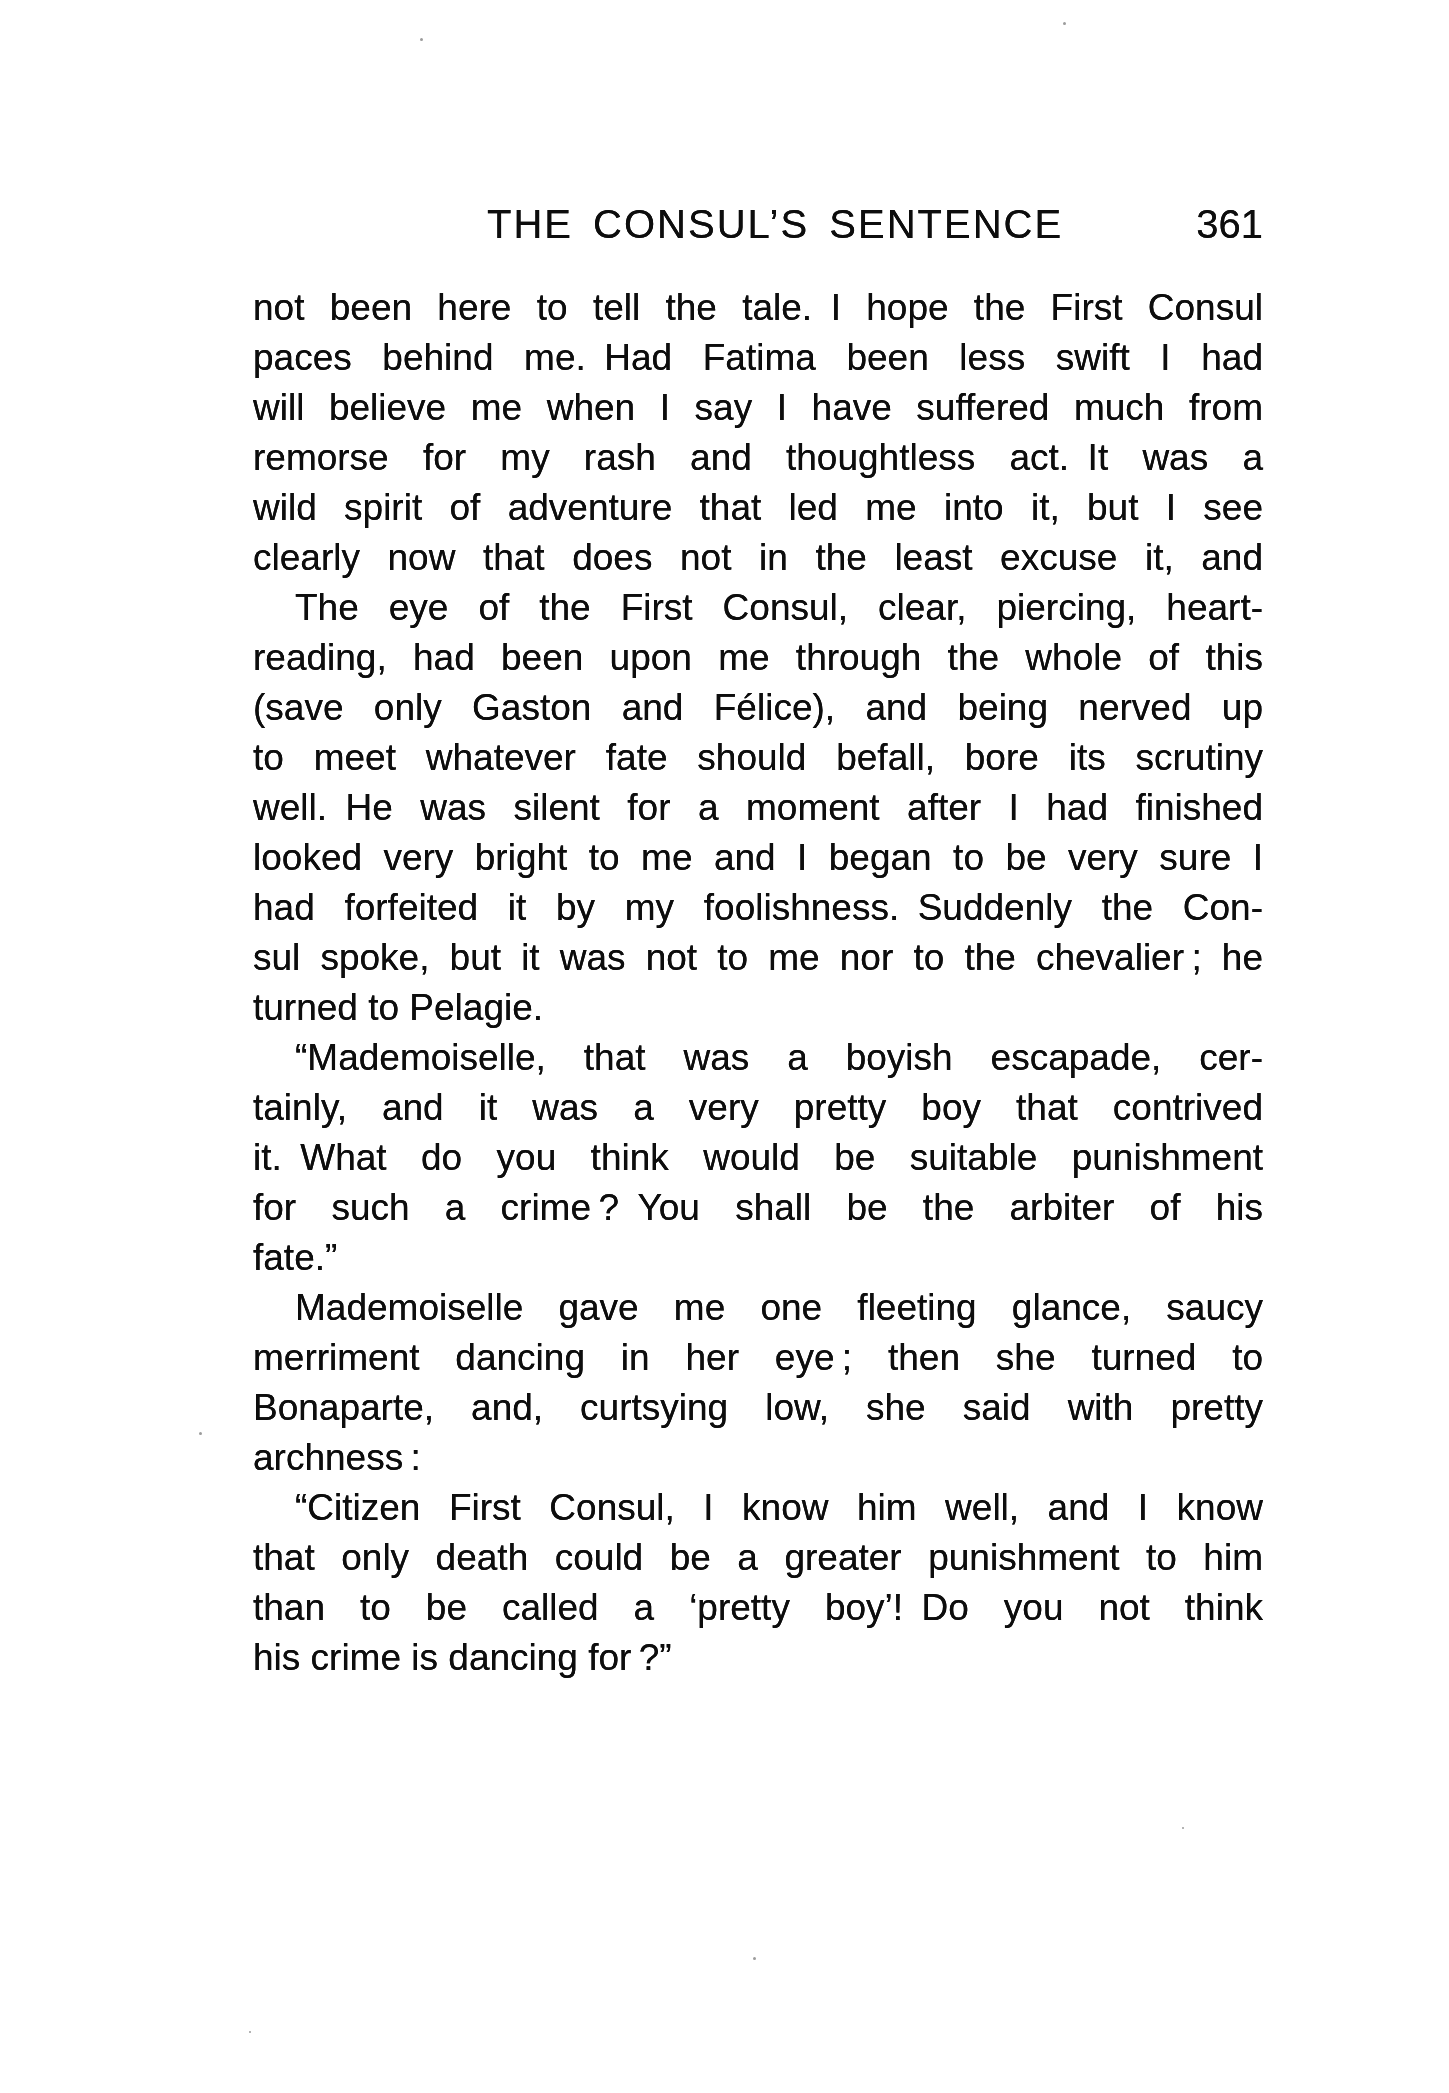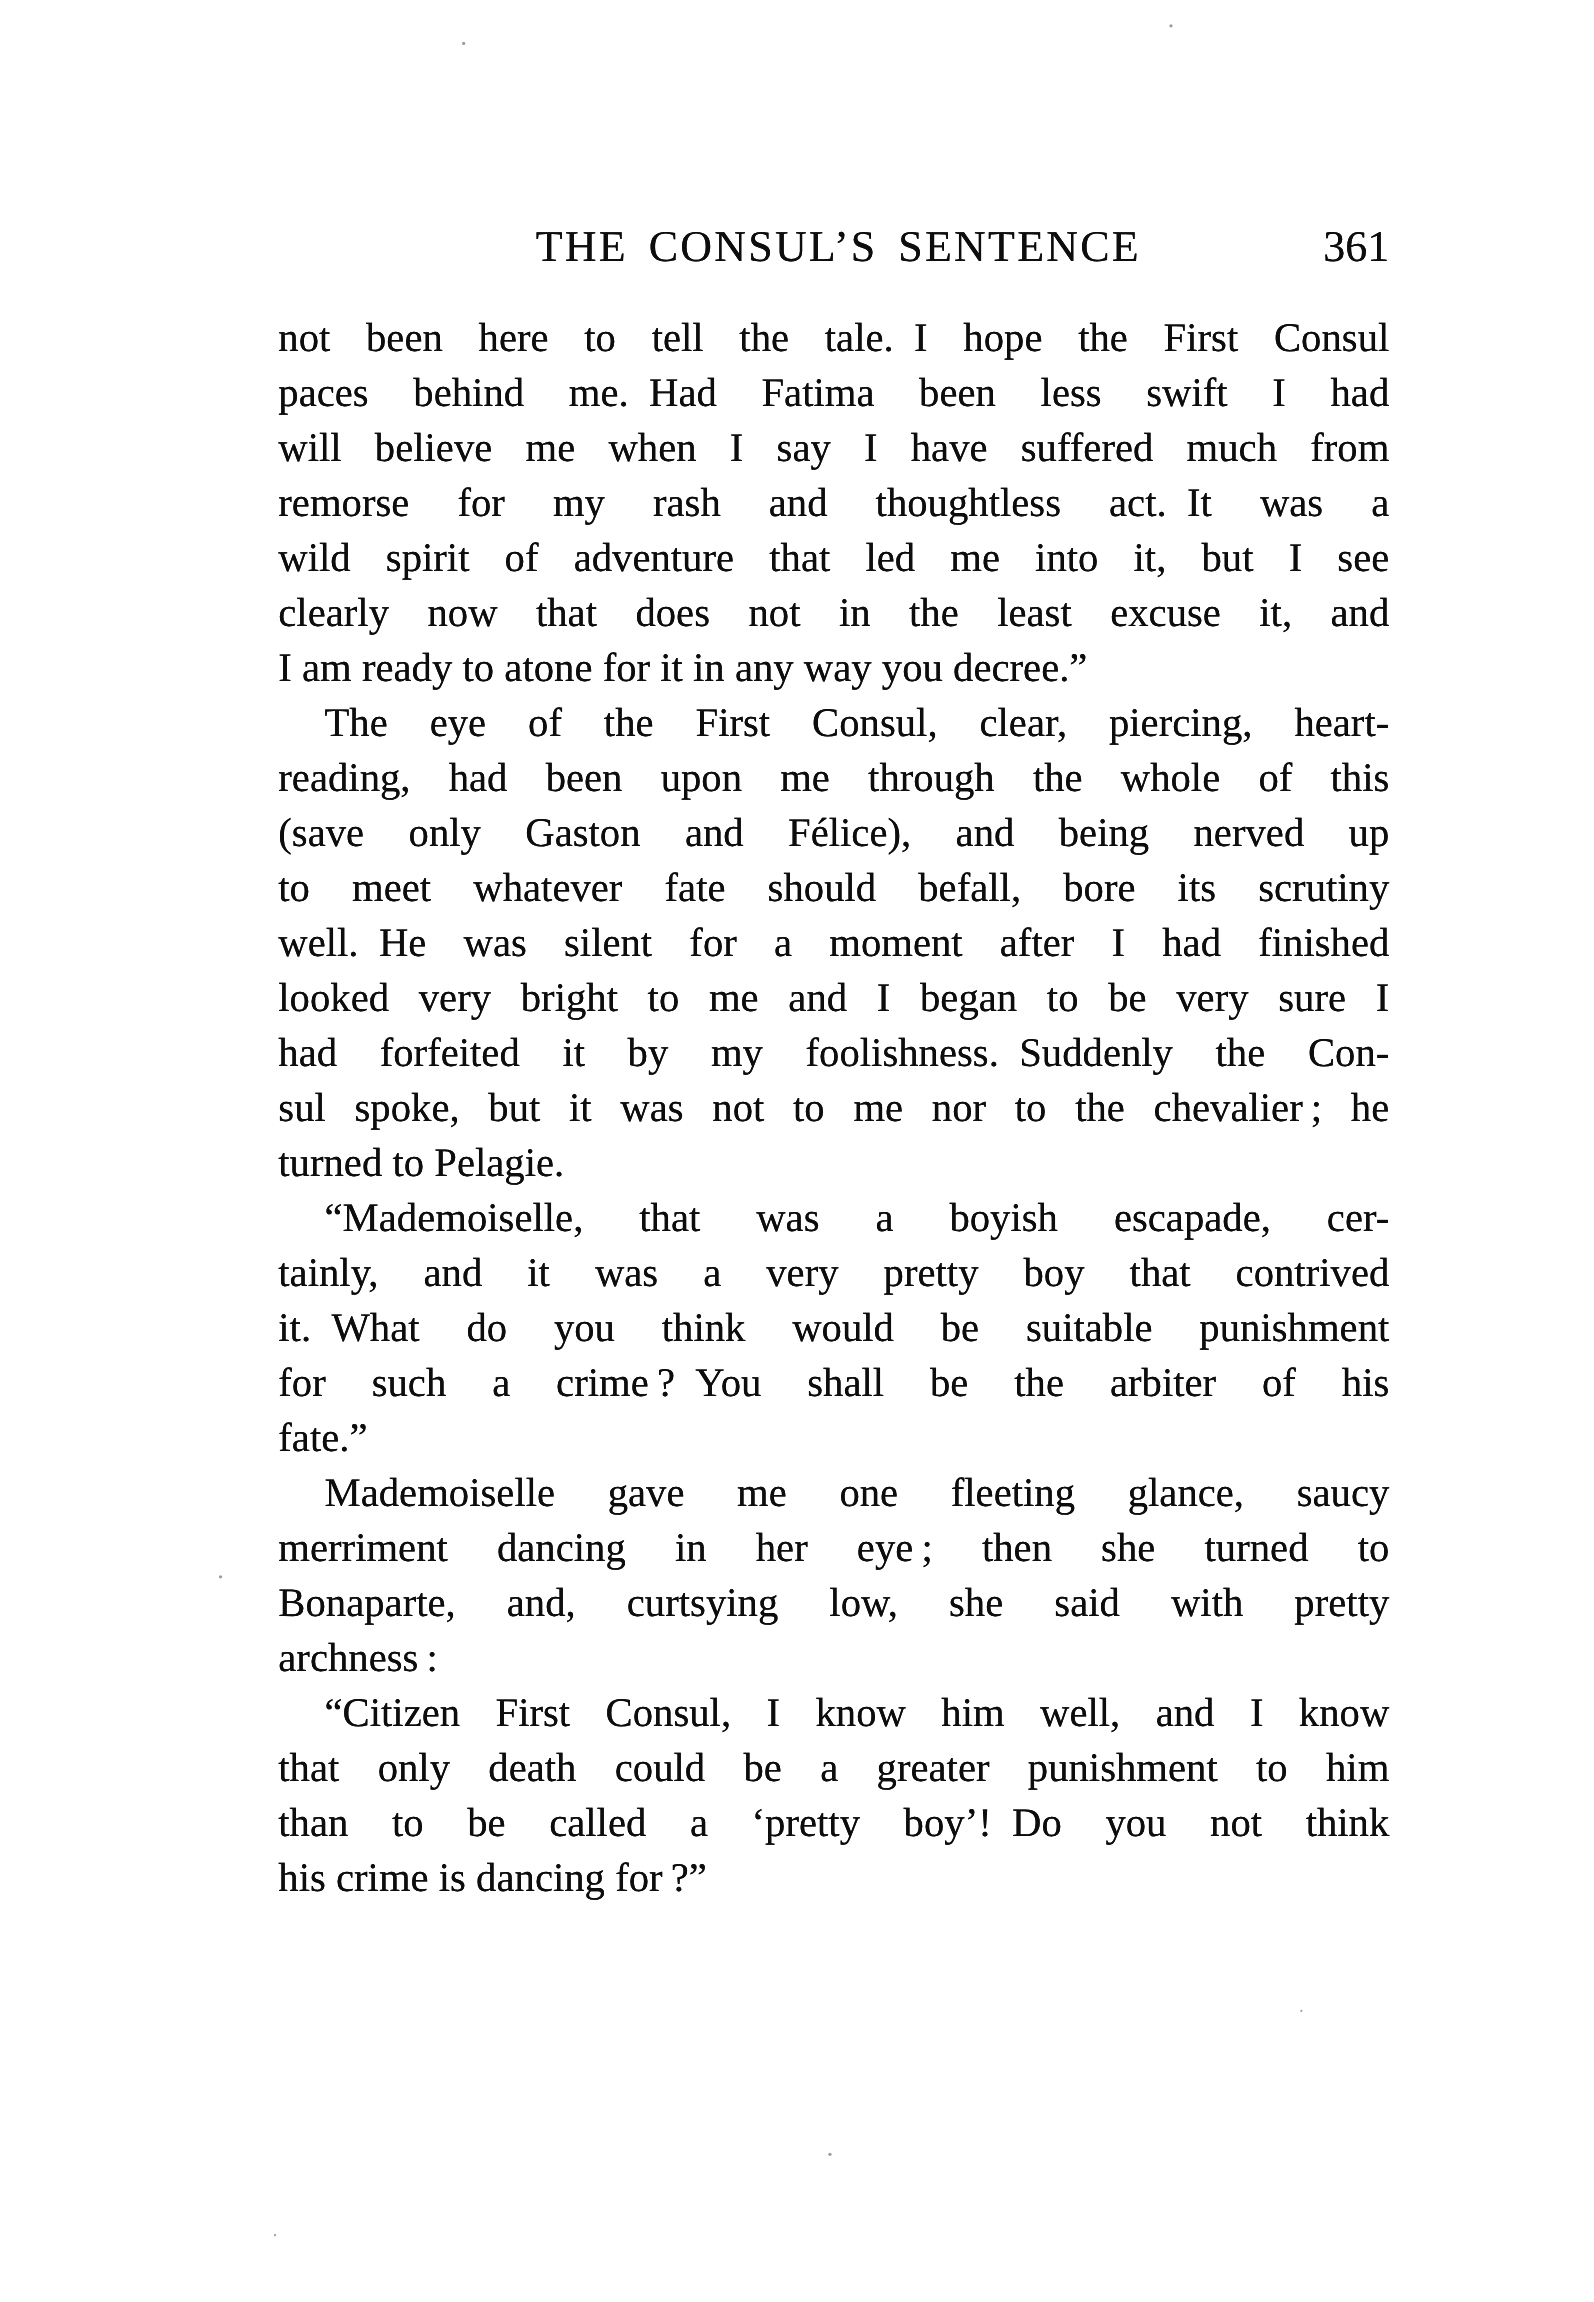--- a/index.html
+++ b/index.html
@@ -3,21 +3,21 @@
 <meta charset="utf-8">
 <title>Book Page</title>
 <style>
   html, body { margin: 0; padding: 0; background: #ffffff; }
   .page {
     position: relative;
     width: 1449px;
     height: 2093px;
     background: #ffffff;
     color: #0d0d0d;
-    font-family: Liberation Serif, serif;
+    font-family: Liberation Sans, sans-serif;
     overflow: hidden;
   }
   .running-title {
     position: absolute;
     left: 487px;
     top: 202px;
     font-size: 40px;
     line-height: 44px;
     letter-spacing: 2px;
     word-spacing: 7px;
@@ -67,21 +67,20 @@
   </div>
 
   <div class="body-text" id="bodyText">
       <div class="paragraph">
         <div class="line">not been here to tell the tale. I hope the First Consul</div>
         <div class="line">paces behind me. Had Fatima been less swift I had</div>
         <div class="line">will believe me when I say I have suffered much from</div>
         <div class="line">remorse for my rash and thoughtless act. It was a</div>
         <div class="line">wild spirit of adventure that led me into it, but I see</div>
         <div class="line">clearly now that does not in the least excuse it, and</div>
-        <div class="line last">I am ready to atone for it in any way you decree.”</div>
       </div>
       <div class="paragraph">
         <div class="line indent">The eye of the First Consul, clear, piercing, heart-</div>
         <div class="line">reading, had been upon me through the whole of this</div>
         <div class="line">(save only Gaston and Félice), and being nerved up</div>
         <div class="line">to meet whatever fate should befall, bore its scrutiny</div>
         <div class="line">well. He was silent for a moment after I had finished</div>
         <div class="line">looked very bright to me and I began to be very sure I</div>
         <div class="line">had forfeited it by my foolishness. Suddenly the Con-</div>
         <div class="line">sul spoke, but it was not to me nor to the chevalier ; he</div>

